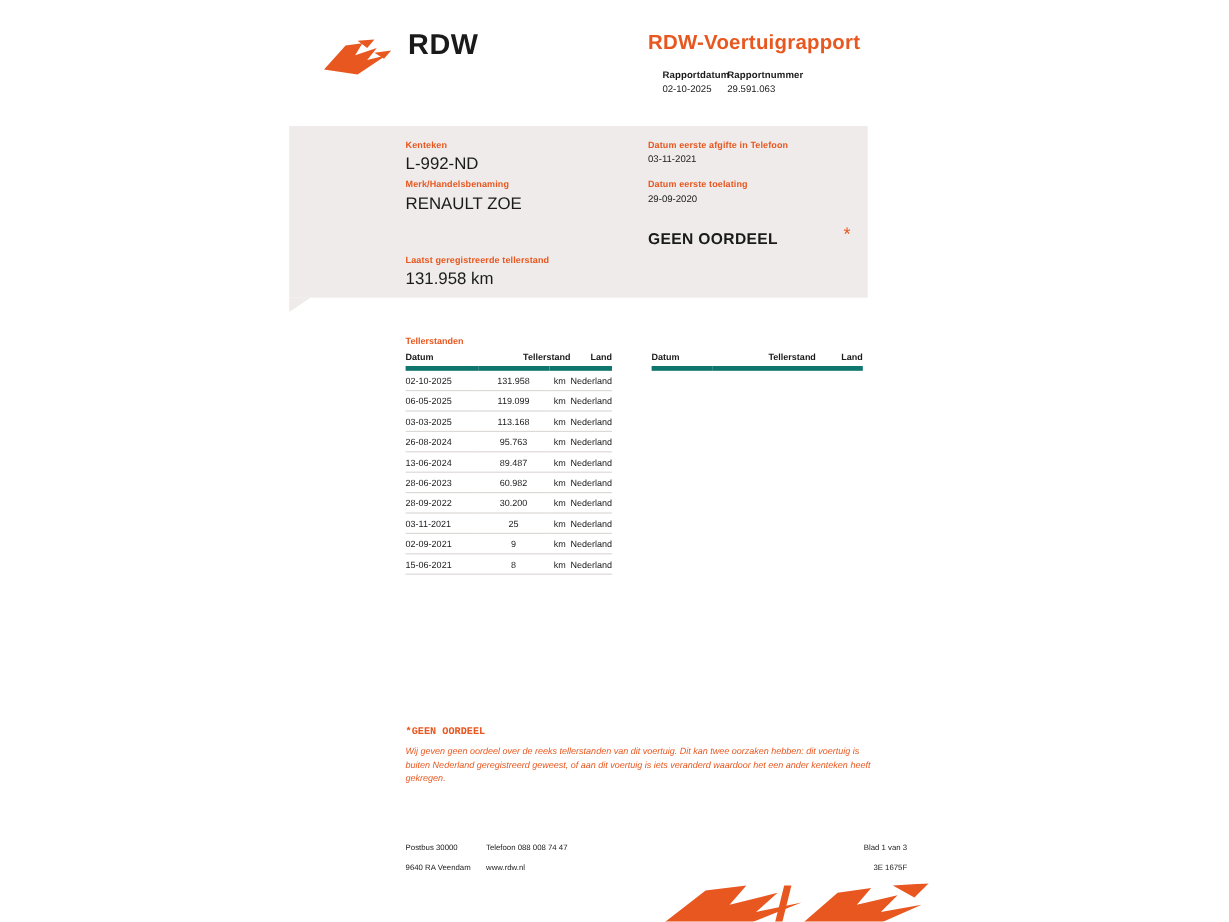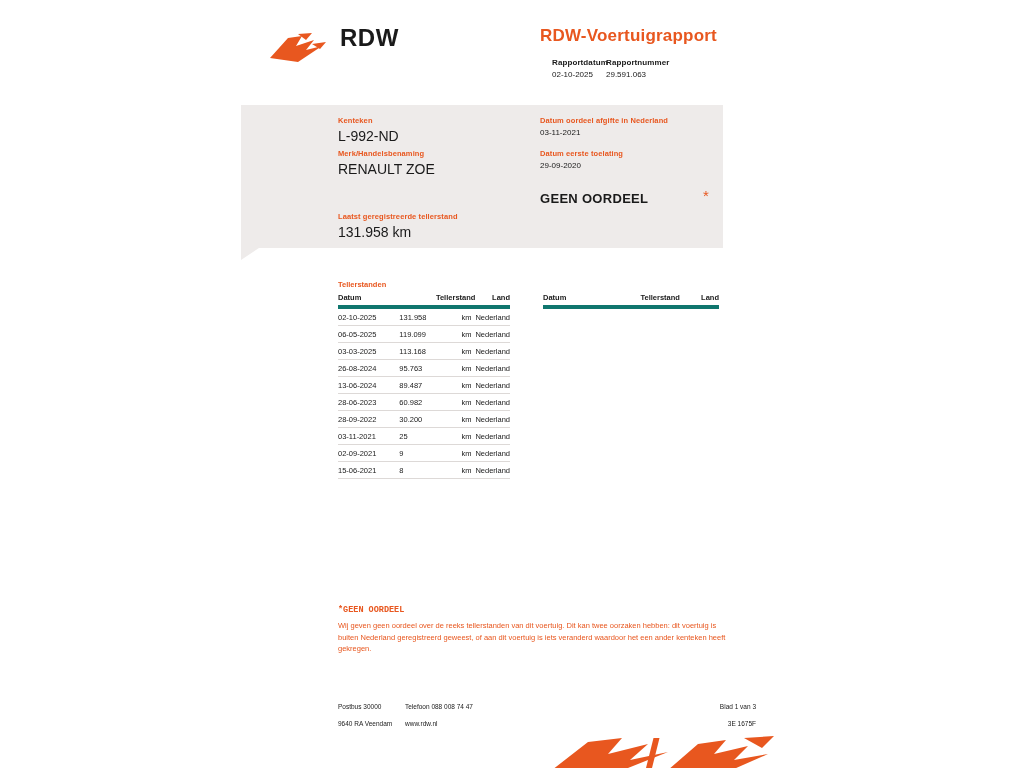--- a/index.html
+++ b/index.html
@@ -178,21 +178,21 @@
   }
   .tbl th.num { text-align: right; }
   .tbl th.land { text-align: right; }
   .tbl td {
     padding: 3.5px 0;
     border-bottom: 1px solid #ddd9d7;
     font-size: 7.5px;
     white-space: nowrap;
   }
   .tbl td.date { text-align: left; width: 62px; }
-  .tbl td.num  { text-align: left; width: 58px; padding-right: 2px; }
+  .tbl td.num  { text-align: center; width: 58px; padding-right: 2px; }
   .tbl td.unit { text-align: left; width: 14px; padding-left: 3px; }
   .tbl td.land { text-align: right; }
 
   
   .footnote {
     position: absolute;
     left: 338px;
     top: 605px;
     width: 392px;
   }
@@ -202,20 +202,21 @@
     color: #e8571f;
     margin-bottom: 5px;
     font-family: Liberation Mono, monospace;
   }
   .footnote-title .star { color: #e8571f; }
   .footnote-title .txt { color: #e8571f; }
   .footnote-body {
     font-size: 7.5px;
     line-height: 1.55;
     color: #e8571f;
+    font-style: italic;
   }
 
   
   .footer {
     position: absolute;
     left: 338px;
     top: 703px;
     width: 392px;
     font-size: 6.5px;
     color: #1a1a1a;
@@ -280,21 +281,21 @@
     <div class="field-label">Merk/Handelsbenaming</div>
     <div class="field-value-lg">RENAULT ZOE</div>
   </div>
 
   <div class="field f-teller">
     <div class="field-label">Laatst geregistreerde tellerstand</div>
     <div class="field-value-lg">131.958 km</div>
   </div>
 
   <div class="field f-afgifte">
-    <div class="field-label">Datum oordeel afgifte in Nederland</div>
+    <div class="field-label">Datum eerste afgifte in Telefoon</div>
     <div class="field-value-sm">03-11-2021</div>
   </div>
 
   <div class="field f-toelating">
     <div class="field-label">Datum eerste toelating</div>
     <div class="field-value-sm">29-09-2020</div>
   </div>
 
   <div class="verdict">GEEN OORDEEL</div>
   <div class="verdict-star">*</div>

